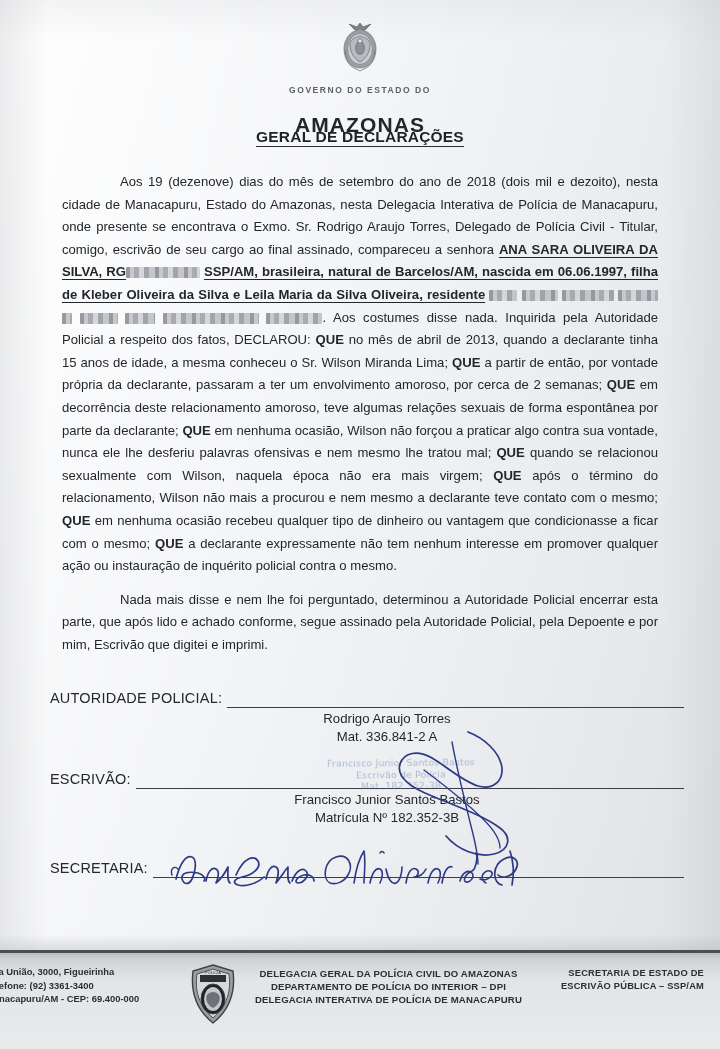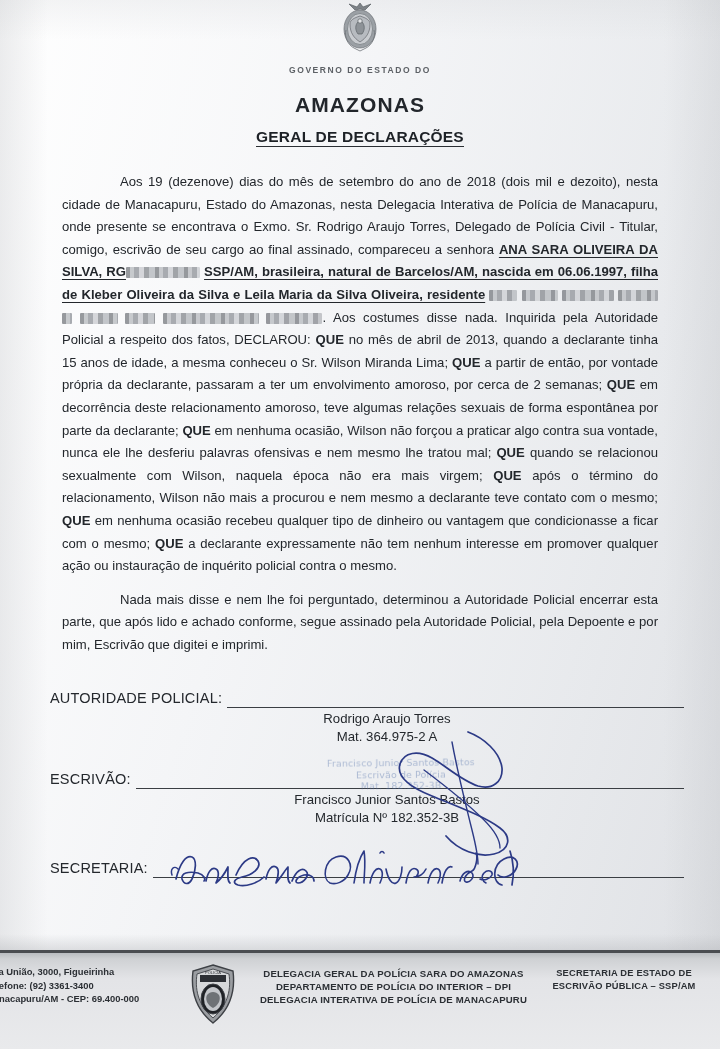--- a/index.html
+++ b/index.html
@@ -27,21 +27,21 @@
     pointer-events: none;
     background:
       linear-gradient(to right, rgba(190,192,196,0.30) 0px, rgba(255,255,255,0) 48px),
       linear-gradient(to left, rgba(186,188,192,0.26) 0px, rgba(255,255,255,0) 56px),
       linear-gradient(to bottom, rgba(205,207,210,0.22) 0px, rgba(255,255,255,0) 40px);
   }
 
   
   .header {
     position: absolute;
-    top: 0;
+    top: 20px;
     left: 0;
     right: 0;
     text-align: center;
   }
   .crest {
     width: 66px;
     height: 62px;
     margin: 0 auto 3px auto;
     position: relative;
   }
@@ -225,28 +225,28 @@
     font-size: 9.6px;
     font-weight: 700;
     line-height: 13px;
     color: #2b2f34;
     letter-spacing: 0.15px;
     padding-top: 2px;
     padding-left: 14px;
   }
   .foot-right {
     width: 180px;
-    text-align: center;
+    text-align: right;
     font-size: 9.3px;
     font-weight: 700;
     line-height: 12.5px;
     color: #2b2f34;
     letter-spacing: 0.2px;
     padding-top: 2px;
-    padding-right: 6px;
+    padding-right: 16px;
   }
   .foot-right div { white-space: nowrap; }
 
   
   .streak {
     position: absolute;
     left: 0; right: 0;
     top: 934px;
     height: 22px;
     background: linear-gradient(to bottom, rgba(188,190,194,0) 0%, rgba(176,178,182,0.35) 70%, rgba(160,162,166,0.55) 100%);
@@ -297,21 +297,21 @@
   </div>
 
   <div class="sig-block">
 
     <div class="sig-row">
       <div class="sig-label">AUTORIDADE POLICIAL:</div>
       <div class="sig-rule"></div>
     </div>
     <div class="sig-name">
       <div>Rodrigo Araujo Torres</div>
-      <div>Mat. 364.975-2 A</div>
+      <div>Mat. 336.841-2 A</div>
     </div>
 
     <div class="gap-a"></div>
 
     <div class="sig-row">
       <div class="sig-label">ESCRIVÃO:</div>
       <div class="sig-rule"></div>
     </div>
     <div class="sig-name">
       <div>Francisco Junior Santos Bastos</div>
@@ -391,21 +391,21 @@
           <path d="M26 6 L42 11 C44 25 42 41 26 55 C10 41 8 25 10 11 Z" fill="#d6d8da" stroke="#4c4f54" stroke-width="1"></path>
           <rect x="13" y="12" width="26" height="7" fill="#2d3035"></rect>
           <text x="26" y="11" font-size="4" text-anchor="middle" fill="#2d3035" font-family="'Liberation Sans', sans-serif">POLICIA</text>
           <ellipse cx="26" cy="36" rx="12" ry="15" fill="#1f2226" stroke="#3d4045" stroke-width="1"></ellipse>
           <ellipse cx="26" cy="36" rx="9" ry="12" fill="#c3c6ca"></ellipse>
           <path d="M20 32 C23 28 29 28 32 32 C34 36 32 42 26 45 C20 42 18 36 20 32 Z" fill="#6e7276"></path>
         </svg>
       </div>
 
       <div class="foot-center">
-        <div>DELEGACIA GERAL DA POLÍCIA SARA DO AMAZONAS</div>
+        <div>DELEGACIA GERAL DA POLÍCIA CIVIL DO AMAZONAS</div>
         <div>DEPARTAMENTO DE POLÍCIA DO INTERIOR – DPI</div>
         <div>DELEGACIA INTERATIVA DE POLÍCIA DE MANACAPURU</div>
       </div>
 
       <div class="foot-right">
         <div>SECRETARIA  DE  ESTADO  DE</div>
         <div>ESCRIVÃO PÚBLICA – SSP/AM</div>
       </div>
     </div>
   </div>

